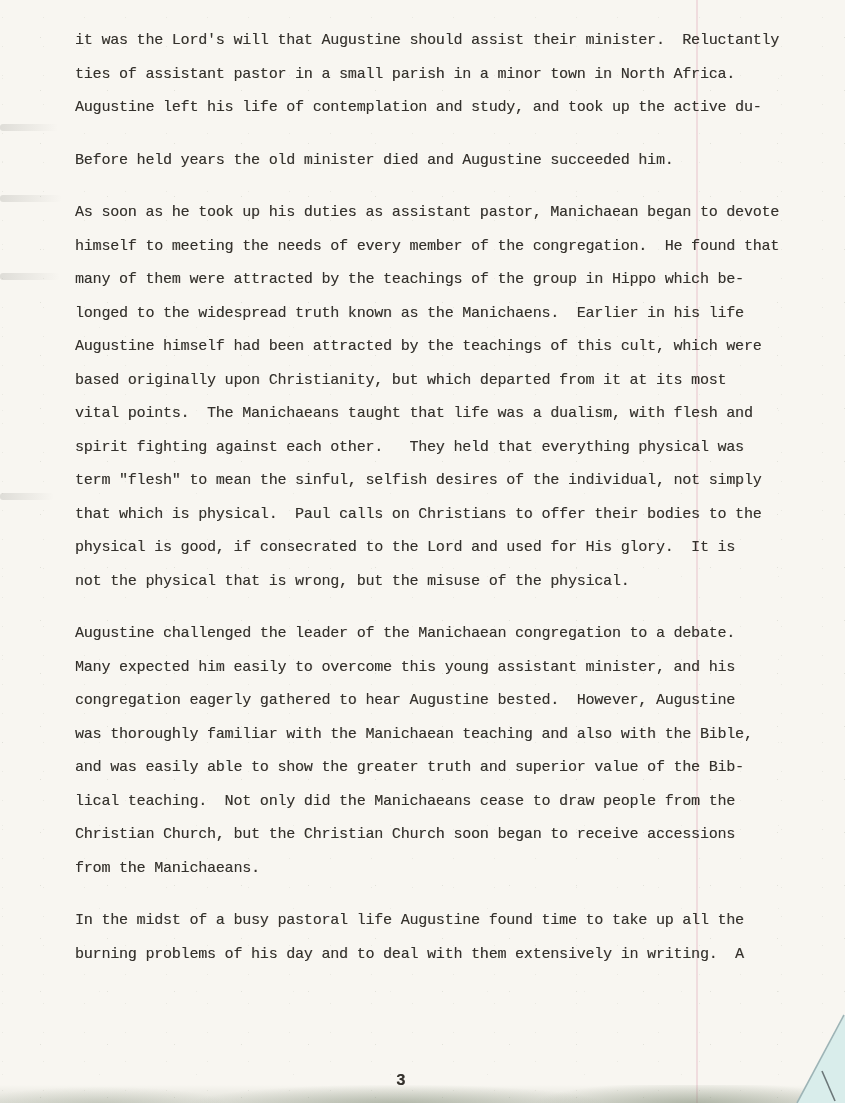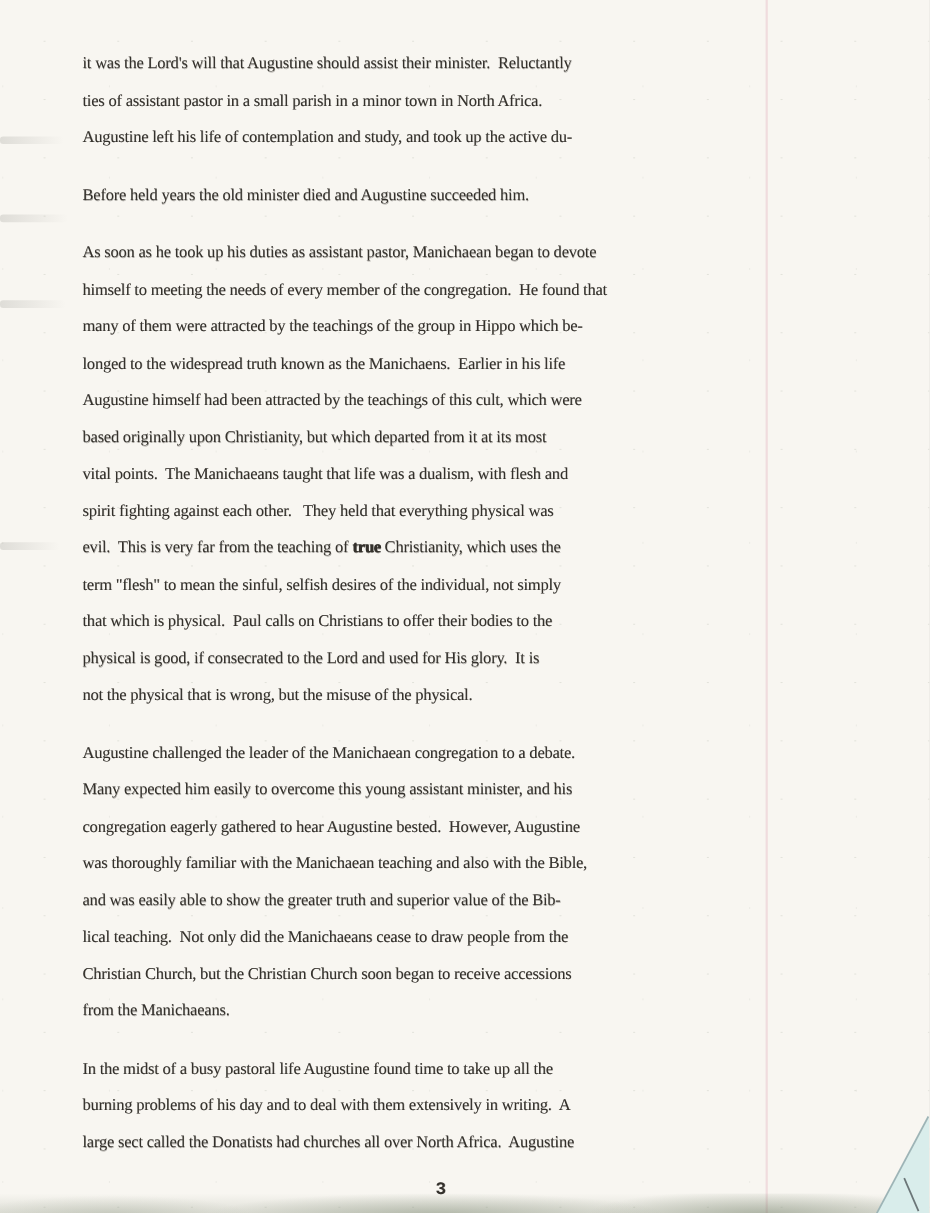--- a/index.html
+++ b/index.html
@@ -11,21 +11,21 @@
     background-image:
       radial-gradient(rgba(110,122,100,.16) .6px, transparent .8px),
       radial-gradient(rgba(110,122,100,.10) .5px, transparent .7px),
       radial-gradient(rgba(90,100,85,.08) .6px, transparent .8px);
     background-size:67px 53px, 41px 29px, 97px 83px;
     background-position:7px 11px, 23px 3px, 51px 37px;
     overflow:hidden;
     font-family:"Liberation Mono","DejaVu Sans Mono",monospace;
     color:var(--ink-color,#34312c);
   }
-  .text-body{position:absolute;left:75px;top:42px;width:740px;font-family:Liberation Serif, serif;}
+  .text-body{position:absolute;left:75px;top:24px;width:740px;}
   .line{
     white-space:pre;
     font-size:15px;
     letter-spacing:-0.2px;
     line-height:33.5px;
     text-shadow:0.35px 0.35px 0 rgba(52,49,44,.38);
   }
   .paragraph + .paragraph{margin-top:19px;}
   .overstruck{
     font-weight:bold;
@@ -82,40 +82,38 @@
       </div>
       <div class="paragraph">
         <div class="line">As soon as he took up his duties as assistant pastor, Manichaean began to devote</div>
         <div class="line">himself to meeting the needs of every member of the congregation.  He found that</div>
         <div class="line">many of them were attracted by the teachings of the group in Hippo which be-</div>
         <div class="line">longed to the widespread truth known as the Manichaens.  Earlier in his life</div>
         <div class="line">Augustine himself had been attracted by the teachings of this cult, which were</div>
         <div class="line">based originally upon Christianity, but which departed from it at its most</div>
         <div class="line">vital points.  The Manichaeans taught that life was a dualism, with flesh and</div>
         <div class="line">spirit fighting against each other.   They held that everything physical was</div>
-        <div class="line">evil.  This is very far from the teaching of <span class="overstruck">true</span> Christianity, which uses the</div>
         <div class="line">term "flesh" to mean the sinful, selfish desires of the individual, not simply</div>
         <div class="line">that which is physical.  Paul calls on Christians to offer their bodies to the</div>
         <div class="line">physical is good, if consecrated to the Lord and used for His glory.  It is</div>
         <div class="line">not the physical that is wrong, but the misuse of the physical.</div>
       </div>
       <div class="paragraph">
         <div class="line">Augustine challenged the leader of the Manichaean congregation to a debate.</div>
         <div class="line">Many expected him easily to overcome this young assistant minister, and his</div>
         <div class="line">congregation eagerly gathered to hear Augustine bested.  However, Augustine</div>
         <div class="line">was thoroughly familiar with the Manichaean teaching and also with the Bible,</div>
         <div class="line">and was easily able to show the greater truth and superior value of the Bib-</div>
         <div class="line">lical teaching.  Not only did the Manichaeans cease to draw people from the</div>
         <div class="line">Christian Church, but the Christian Church soon began to receive accessions</div>
         <div class="line">from the Manichaeans.</div>
       </div>
       <div class="paragraph">
         <div class="line">In the midst of a busy pastoral life Augustine found time to take up all the</div>
         <div class="line">burning problems of his day and to deal with them extensively in writing.  A</div>
-        <div class="line">large sect called the Donatists had churches all over North Africa.  Augustine</div>
       </div>
     </div>
 
   <div class="page-number">3</div>
 
   <div class="bottom-shadow"></div>
 
   <svg class="corner-svg" width="58" height="92" viewBox="0 0 58 92">
     <polygon points="58,4 58,92 10,92" style="fill:var(--fold-fill-color,#d9edeb)"></polygon>
     <line x1="57" y1="4" x2="10" y2="92" style="stroke:var(--fold-edge-color,#9db4b6);stroke-width:1.6"></line>

